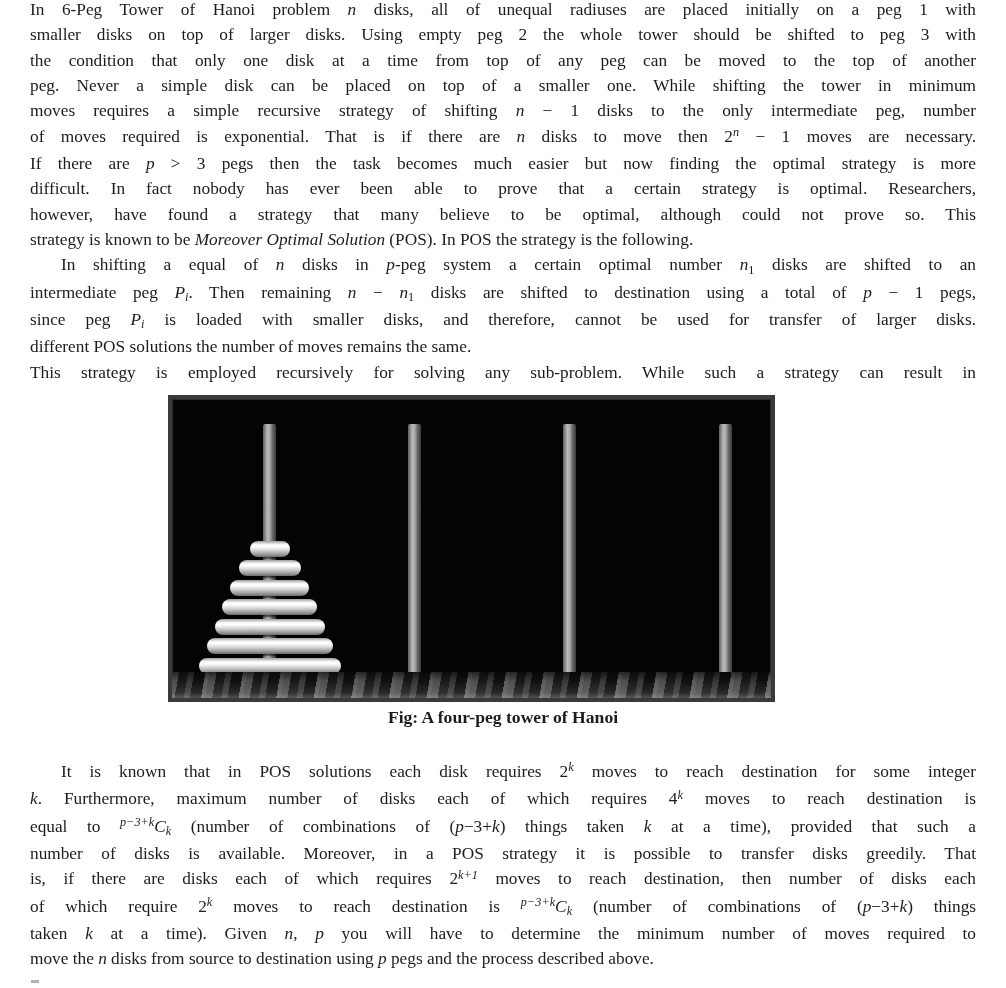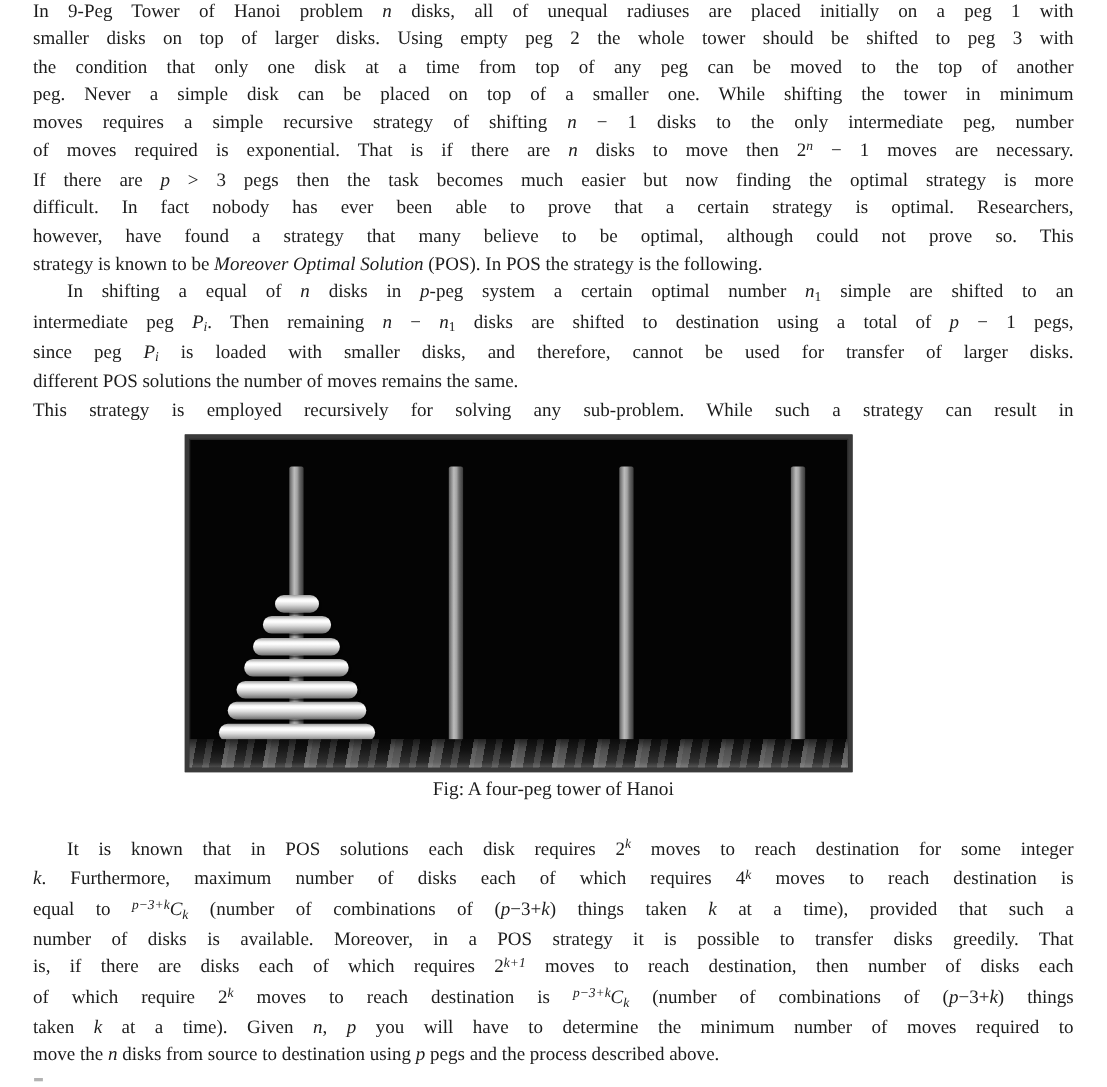--- a/index.html
+++ b/index.html
@@ -18,21 +18,21 @@
   #block-b { margin-top:29px; }
 
   .line { text-align:justify; text-align-last:justify; }
   .line.last { text-align-last:left; }
   .line.indent { text-indent:31px; }
 
   .seg-i, .seg-em, .seg-isup, .seg-isub { font-style:italic; }
   .seg-sup, .seg-isup { font-size:71%; position:relative; top:-0.45em; }
   .seg-sub, .seg-isub { font-size:71%; position:relative; top:0.28em; }
 
-  .fig { margin:10px auto 0; width:671px; }
+  .fig { margin:10px auto 0; width:671px;font-weight:bold; }
   .scene {
     position:relative; width:599px; height:299px;
     border:4px solid #3a3a3a; overflow:hidden;
     box-shadow: inset 0 0 0 1px #2a2a2a;
   }
   .peg {
     position:absolute; top:25px; width:13px; height:249px;
     border-radius:2px 2px 0 0;
     background:linear-gradient(90deg,#5e5e5e 0%,#bcbcbc 35%,#a3a3a3 55%,#6b6b6b 72%,#3a3a3a 100%);
   }
@@ -55,31 +55,31 @@
     position:absolute; left:31px; top:983px; width:8px; height:3px;
     background:#b3b3b3;
   }
 </style>
 </head>
 <body>
 
 <div class="page">
 
   <div class="textcol" id="block-a">
-      <div class="line"><span class="seg-r">In 9-Peg Tower of Hanoi problem </span><span class="seg-i">n</span><span class="seg-r"> disks, all of unequal radiuses are placed initially on a peg 1 with</span></div>
+      <div class="line"><span class="seg-r">In 6-Peg Tower of Hanoi problem </span><span class="seg-i">n</span><span class="seg-r"> disks, all of unequal radiuses are placed initially on a peg 1 with</span></div>
       <div class="line"><span class="seg-r">smaller disks on top of larger disks. Using empty peg 2 the whole tower should be shifted to peg 3 with</span></div>
       <div class="line"><span class="seg-r">the condition that only one disk at a time from top of any peg can be moved to the top of another</span></div>
       <div class="line"><span class="seg-r">peg. Never a simple disk can be placed on top of a smaller one. While shifting the tower in minimum</span></div>
       <div class="line"><span class="seg-r">moves requires a simple recursive strategy of shifting </span><span class="seg-i">n</span><span class="seg-r"> − 1 disks to the only intermediate peg, number</span></div>
       <div class="line"><span class="seg-r">of moves required is exponential. That is if there are </span><span class="seg-i">n</span><span class="seg-r"> disks to move then 2</span><span class="seg-isup">n</span><span class="seg-r"> − 1 moves are necessary.</span></div>
       <div class="line"><span class="seg-r">If there are </span><span class="seg-i">p</span><span class="seg-r"> &gt; 3 pegs then the task becomes much easier but now finding the optimal strategy is more</span></div>
       <div class="line"><span class="seg-r">difficult. In fact nobody has ever been able to prove that a certain strategy is optimal. Researchers,</span></div>
       <div class="line"><span class="seg-r">however, have found a strategy that many believe to be optimal, although could not prove so. This</span></div>
       <div class="line last"><span class="seg-r">strategy is known to be </span><span class="seg-em">Moreover Optimal Solution</span><span class="seg-r"> (POS). In POS the strategy is the following.</span></div>
-      <div class="line indent"><span class="seg-r">In shifting a equal of </span><span class="seg-i">n</span><span class="seg-r"> disks in </span><span class="seg-i">p</span><span class="seg-r">-peg system a certain optimal number </span><span class="seg-i">n</span><span class="seg-sub">1</span><span class="seg-r"> simple are shifted to an</span></div>
+      <div class="line indent"><span class="seg-r">In shifting a equal of </span><span class="seg-i">n</span><span class="seg-r"> disks in </span><span class="seg-i">p</span><span class="seg-r">-peg system a certain optimal number </span><span class="seg-i">n</span><span class="seg-sub">1</span><span class="seg-r"> disks are shifted to an</span></div>
       <div class="line"><span class="seg-r">intermediate peg </span><span class="seg-i">P</span><span class="seg-isub">i</span><span class="seg-r">. Then remaining </span><span class="seg-i">n</span><span class="seg-r"> − </span><span class="seg-i">n</span><span class="seg-sub">1</span><span class="seg-r"> disks are shifted to destination using a total of </span><span class="seg-i">p</span><span class="seg-r"> − 1 pegs,</span></div>
       <div class="line"><span class="seg-r">since peg </span><span class="seg-i">P</span><span class="seg-isub">i</span><span class="seg-r"> is loaded with smaller disks, and therefore, cannot be used for transfer of larger disks.</span></div>
       <div class="line last"><span class="seg-r">different POS solutions the number of moves remains the same.</span></div>
       <div class="line"><span class="seg-r">This strategy is employed recursively for solving any sub-problem. While such a strategy can result in</span></div>
     </div>
 
   <figure class="fig" style="margin-left:auto;margin-right:auto;">
     <div class="scene" id="scene" style="background: rgb(4, 4, 4); border-color: rgb(58, 58, 58);">
         <div class="peg" style="left: 91.5px;"></div>
         <div class="peg" style="left: 236.5px;"></div>

